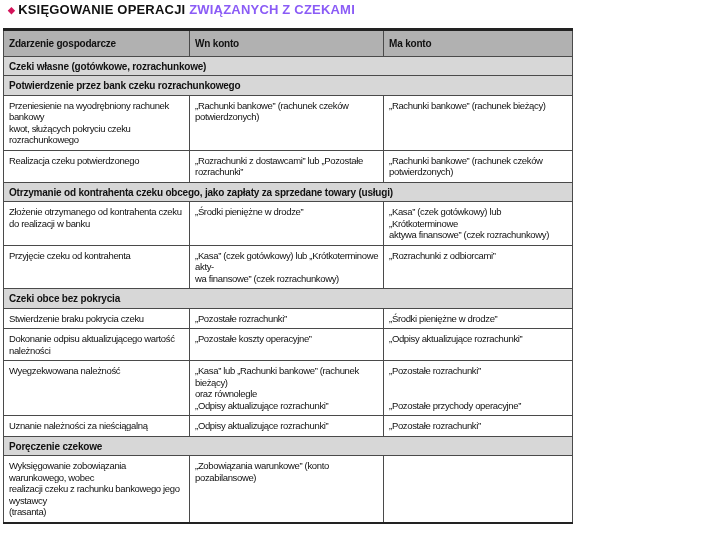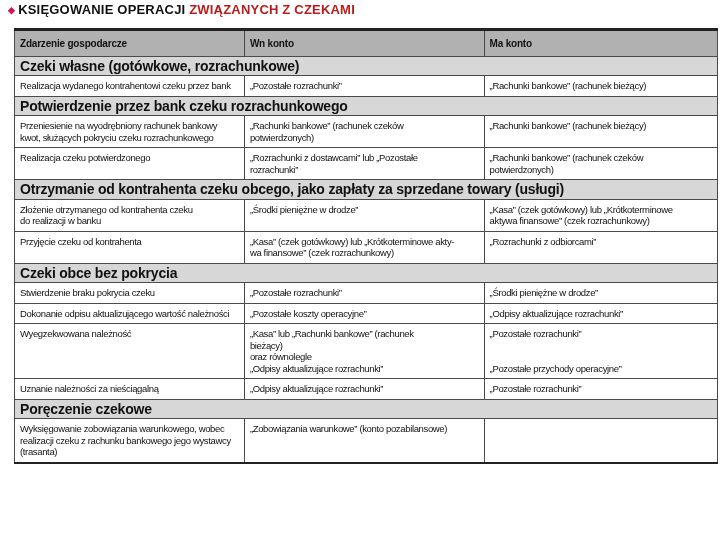--- a/index.html
+++ b/index.html
@@ -13,24 +13,24 @@
   }
   .title {
     position:absolute; left:8px; top:2px;
     font-size:13px; font-weight:bold; letter-spacing:0.2px;
     white-space:nowrap;
   }
   .title .diamond {
     color:#d4135a; font-size:9px; margin-right:3px;
     position:relative; top:-1px;
   }
-  .title .red { color:#b91c1c; }
+  .title .red { color:#8b5cf6; }
   table.op {
-    position:absolute; left:14px; top:28px;
-    width:704px;
+    position:absolute; left:3px; top:28px;
+    width:570px;
     border-collapse:collapse;
     table-layout:fixed;
     border:1px solid #4a4a4a;
     border-top:3px solid #222222;
     border-bottom:2px solid #222222;
     font-size:9.5px; letter-spacing:-0.35px; line-height:11.5px;
   }
   table.op th, table.op td {
     border:1px solid #4a4a4a;
     vertical-align:top;
@@ -41,21 +41,21 @@
   }
   table.op thead th {
     background:#b1b1b1;
     font-size:10px; font-weight:bold;
     padding:7px 4px 6px 5px;
     letter-spacing:-0.2px;
   }
   table.op tr.section td {
     background:#d7d7d7;
     font-weight:bold;
-    font-size:14px;
+    font-size:10px;
     padding:4px 4px 3px 5px;
     letter-spacing:-0.2px;
   }
   col.c1 { width:32.7%; }
   col.c2 { width:34.1%; }
   col.c3 { width:33.2%; }
 </style>
 </head>
 <body>
 
@@ -73,25 +73,20 @@
     <thead>
       <tr>
         <th>Zdarzenie gospodarcze</th>
         <th>Wn konto</th>
         <th>Ma konto</th>
       </tr>
     </thead>
     <tbody>
         <tr class="section">
           <td colspan="3">Czeki własne (gotówkowe, rozrachunkowe)</td>
-        </tr>
-        <tr>
-          <td>Realizacja wydanego kontrahentowi czeku przez bank</td>
-          <td>„Pozostałe rozrachunki”</td>
-          <td>„Rachunki bankowe” (rachunek bieżący)</td>
         </tr>
         <tr class="section">
           <td colspan="3">Potwierdzenie przez bank czeku rozrachunkowego</td>
         </tr>
         <tr>
           <td>Przeniesienie na wyodrębniony rachunek bankowy
 kwot, służących pokryciu czeku rozrachunkowego</td>
           <td>„Rachunki bankowe” (rachunek czeków
 potwierdzonych)</td>
           <td>„Rachunki bankowe” (rachunek bieżący)</td>

